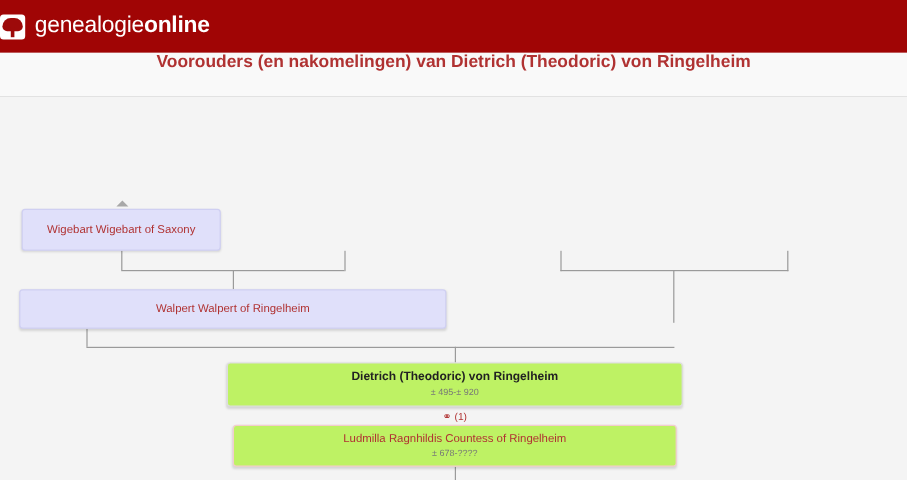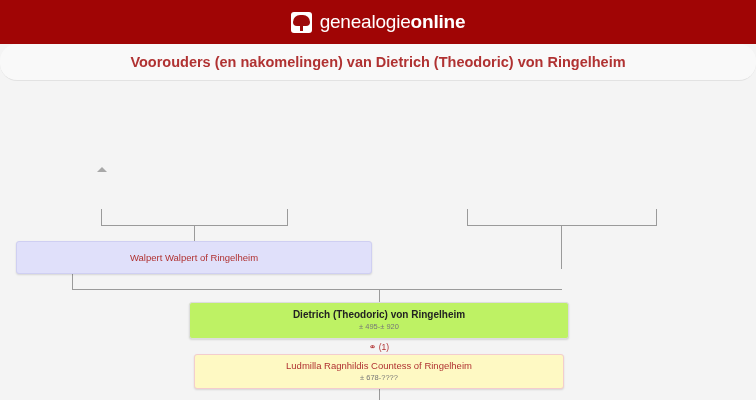--- a/index.html
+++ b/index.html
@@ -12,21 +12,21 @@
     font-family: "Liberation Sans", sans-serif;
     -webkit-font-smoothing: antialiased;
   }
 
   
   .site-header {
     height: 44px;
     background: #a00505;
     display: flex;
     align-items: center;
-    justify-content: center;
+    justify-content: flex-start;
   }
   .brand {
     display: flex;
     align-items: center;
     gap: 8px;
   }
   .brand-logo {
     width: 21px;
     height: 21px;
     background: #ffffff;
@@ -61,23 +61,22 @@
   }
   .brand-text .thin { font-weight: 400; }
   .brand-text .bold { font-weight: 700; }
 
   
   .page-title-bar {
     height: 37px;
     background: #f9f9f9;
     border-bottom: 1px solid #e2e2e2;
     display: flex;
-    align-items: center;
+    align-items: flex-start;
     justify-content: center;
-    border-radius: 17px;
   }
   .page-title {
     font-size: 14.5px;
     color: #b03232;
     white-space: nowrap;
   }
 
   
   .tree-canvas {
     position: relative;
@@ -111,21 +110,21 @@
     white-space: nowrap;
   }
 
   .node.male {
     background: #e0e0fa;
     border: 1px solid #cfcff2;
   }
   .node.male .nm { color: #b03232; }
 
   .node.female {
-    background: #fef9c3;
+    background: #bef264;
     border: 1px solid #f3cdcd;
   }
   .node.female .nm { color: #b03232; }
 
   .node.focus {
     background: #bef264;
     border: 1px solid #dddddd;
   }
   .node.focus .nm { color: #222222; font-weight: 700; font-size: 10px; }
 
@@ -173,20 +172,23 @@
 </div>
 
 <div class="page-title-bar">
   <h1 class="page-title">Voorouders (en nakomelingen) van Dietrich (Theodoric) von Ringelheim</h1>
 </div>
 
 <div class="tree-canvas">
 
   <span class="expand-arrow" style="left:97px; top:86px;"></span>
 
+  <div class="node male" style="left:18px; top:93px; width:166px; height:35px;">
+    <span class="nm">Wigebart Wigebart of Saxony</span>
+  </div>
 
   <div class="ln v" style="left:101px; top:128px; height:16px;"></div>
 
   <div class="ln h" style="left:101px; top:144px; width:186px;"></div>
   <div class="ln v" style="left:287px; top:128px; height:17px;"></div>
   <div class="ln v" style="left:194px; top:144px; height:16px;"></div>
 
   <div class="ln v" style="left:467px; top:128px; height:17px;"></div>
   <div class="ln v" style="left:656px; top:128px; height:17px;"></div>
   <div class="ln h" style="left:467px; top:144px; width:190px;"></div>

